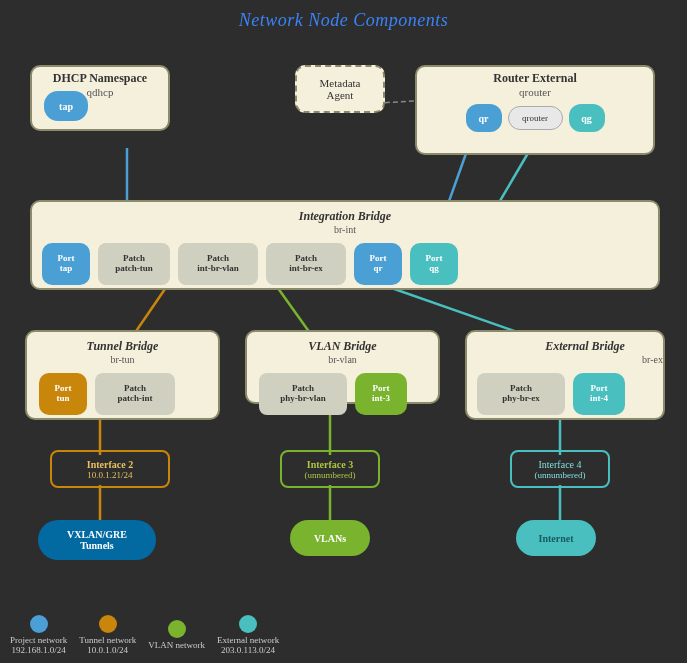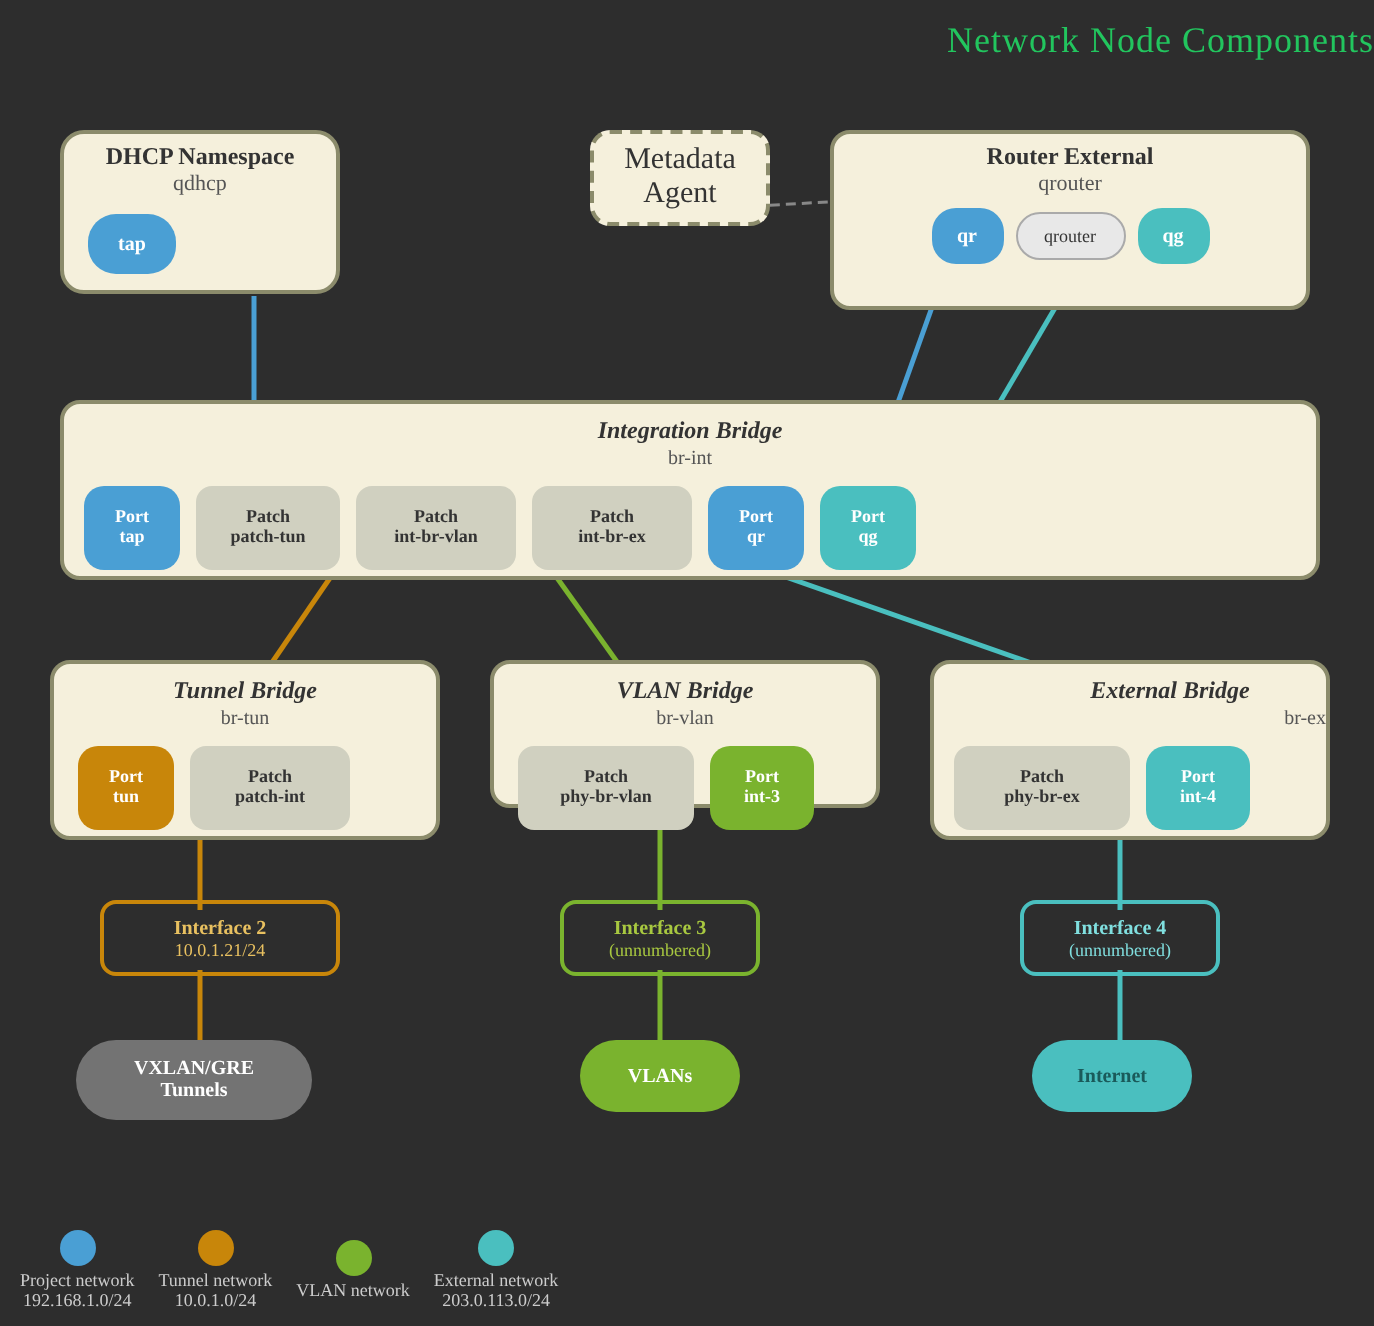--- a/index.html
+++ b/index.html
@@ -11,23 +11,24 @@
       overflow: hidden;
       position: relative;
     }
     .canvas {
       width: 687px;
       height: 663px;
       position: relative;
       background: #2d2d2d;
     }
     .title {
-      text-align: right;
-      color: #22c55e;
+      text-align: center;
+      color: #3b82f6;
       font-size: 18px;
+      font-style: italic;
       padding-top: 10px;
       letter-spacing: 0.5px;
     }
     
     .ns-box {
       position: absolute;
       border: 2px solid #8b8b6b;
       border-radius: 10px;
       background: #f5f0dc;
       padding: 4px 8px;
@@ -101,21 +102,21 @@
       border-radius: 20px;
       display: flex;
       align-items: center;
       justify-content: center;
       font-size: 10px;
       font-weight: bold;
       text-align: center;
       padding: 5px 10px;
       color: white;
     }
-    .cloud-orange { background: #737373; border-radius: 20px; }
+    .cloud-orange { background: #0369a1; border-radius: 20px; }
     .cloud-green { background: #7ab32e; border-radius: 20px; }
     .cloud-teal { background: #4abfbf; border-radius: 20px; color: #1a5a5a; }
     
     .legend {
       position: absolute;
       bottom: 8px;
       left: 10px;
       right: 10px;
       display: flex;
       flex-direction: row;
@@ -197,31 +198,31 @@
 
     <line x1="330" y1="415" x2="330" y2="455" stroke="#7ab32e" stroke-width="2.5"></line>
 
     <line x1="330" y1="485" x2="330" y2="525" stroke="#7ab32e" stroke-width="2.5"></line>
 
     <line x1="560" y1="415" x2="560" y2="455" stroke="#4abfbf" stroke-width="2.5"></line>
 
     <line x1="560" y1="485" x2="560" y2="525" stroke="#4abfbf" stroke-width="2.5"></line>
   </svg>
 
-  <div class="ns-box" style="left:30px; top:65px; width:140px; height:82px;border-radius:12px;">
+  <div class="ns-box" style="left:30px; top:65px; width:140px; height:66px;">
     <span class="ns-title">DHCP Namespace</span>
     <span class="ns-label">qdhcp</span>
     
     <div class="port-btn port-blue" style="left:12px; bottom:8px; width:44px; height:30px; border-radius:14px;">
       <span>tap</span>
     </div>
   </div>
 
   <div class="metadata-box" style="left:295px; top:65px; width:90px; height:48px; display:flex; align-items:center; justify-content:center;">
-    <span style="font-size:15px; white-space:pre-line; text-align:center;">Metadata
+    <span style="font-size:11px; white-space:pre-line; text-align:center;">Metadata
 Agent</span>
   </div>
 
   <div class="ns-box" style="left:415px; top:65px; width:240px; height:90px;">
     <span class="ns-title">Router External</span>
     <span class="ns-label">qrouter</span>
     <div style="display:flex; gap:6px; margin-top:6px; justify-content:center; align-items:center;">
       <div class="port-btn port-blue" style="position:relative; width:36px; height:28px; border-radius:12px; font-size:10px;">
         <span>qr</span>
       </div>
@@ -329,21 +330,21 @@
     <span style="font-weight:bold; font-size:10px;">Interface 2</span>
     <span style="font-size:9px;">10.0.1.21/24</span>
   </div>
 
   <div class="info-box info-green" style="left:280px; top:450px; width:100px; height:38px; display:flex; flex-direction:column; align-items:center; justify-content:center;">
     <span style="font-weight:bold; font-size:10px;">Interface 3</span>
     <span style="font-size:9px;">(unnumbered)</span>
   </div>
 
   <div class="info-box info-teal" style="left:510px; top:450px; width:100px; height:38px; display:flex; flex-direction:column; align-items:center; justify-content:center;">
-    <span style="font-weight:bold; font-size:10px;">Interface 4</span>
+    <span style="font-weight:normal; font-size:10px;">Interface 4</span>
     <span style="font-size:9px;">(unnumbered)</span>
   </div>
 
   <div class="cloud cloud-orange" style="left:38px; top:520px; width:118px; height:40px; font-size:10px; white-space:pre-line;">
     <span>VXLAN/GRE
 Tunnels</span>
   </div>
 
   <div class="cloud cloud-green" style="left:290px; top:520px; width:80px; height:36px; font-size:10px;">
     <span>VLANs</span>

